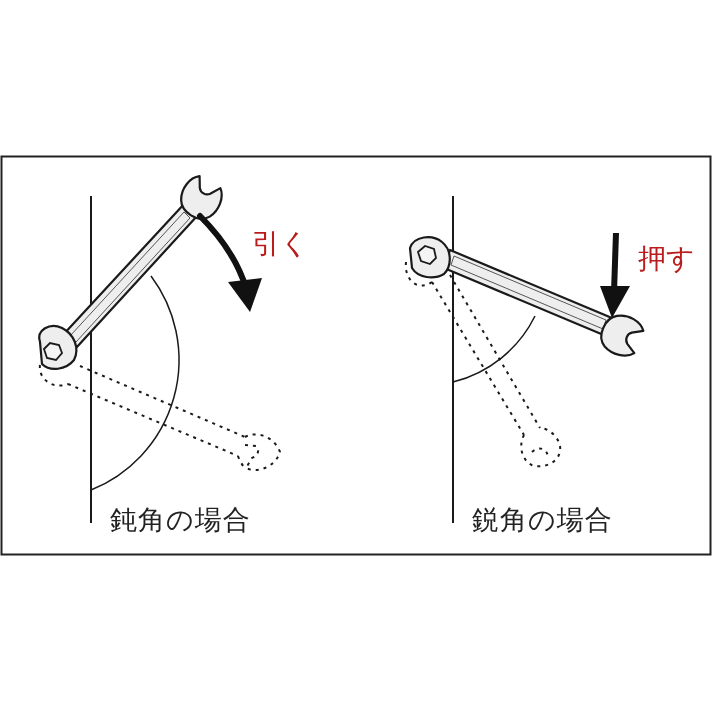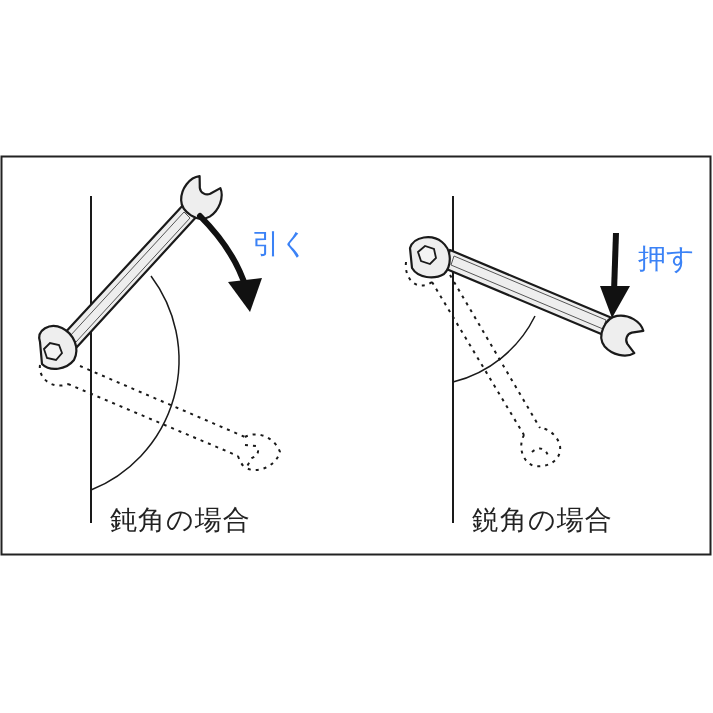--- a/index.html
+++ b/index.html
@@ -1,21 +1,21 @@
 <!DOCTYPE html>
 <html><head>
 <meta charset="utf-8">
 <style>
   html, body { margin: 0; padding: 0; background: #ffffff; }
   body { width: 713px; height: 713px; position: relative; overflow: hidden;
          font-family: "DejaVu Sans", "Liberation Sans", sans-serif; }
   #stage { position: absolute; left: 0; top: 0; width: 713px; height: 713px; }
   .label { position: absolute; color: #222; font-size: 27px; letter-spacing: 1px;
            white-space: nowrap; line-height: 1; }
-  .verb { position: absolute; color: #3b82f6; font-size: 28px; white-space: nowrap; line-height: 1; }
+  .verb { position: absolute; color: #b91c1c; font-size: 28px; white-space: nowrap; line-height: 1; }
 </style>
 </head>
 <body>
 
 <div id="stage">
   <svg width="713" height="713" viewBox="0 0 713 713" xmlns="http://www.w3.org/2000/svg">
     <defs>
       <g id="openEnd">
 
         <path d="M -14 -16 C -24 -10 -26 10 -14 17 C -4 22 10 20 16 12 L 6 6 C 2 3 2 -3 6 -6 L 16 -12 C 10 -20 -4 -22 -14 -16 Z" fill="#eeeeee" stroke="#1a1a1a" stroke-width="2.2" stroke-linejoin="round"></path>

